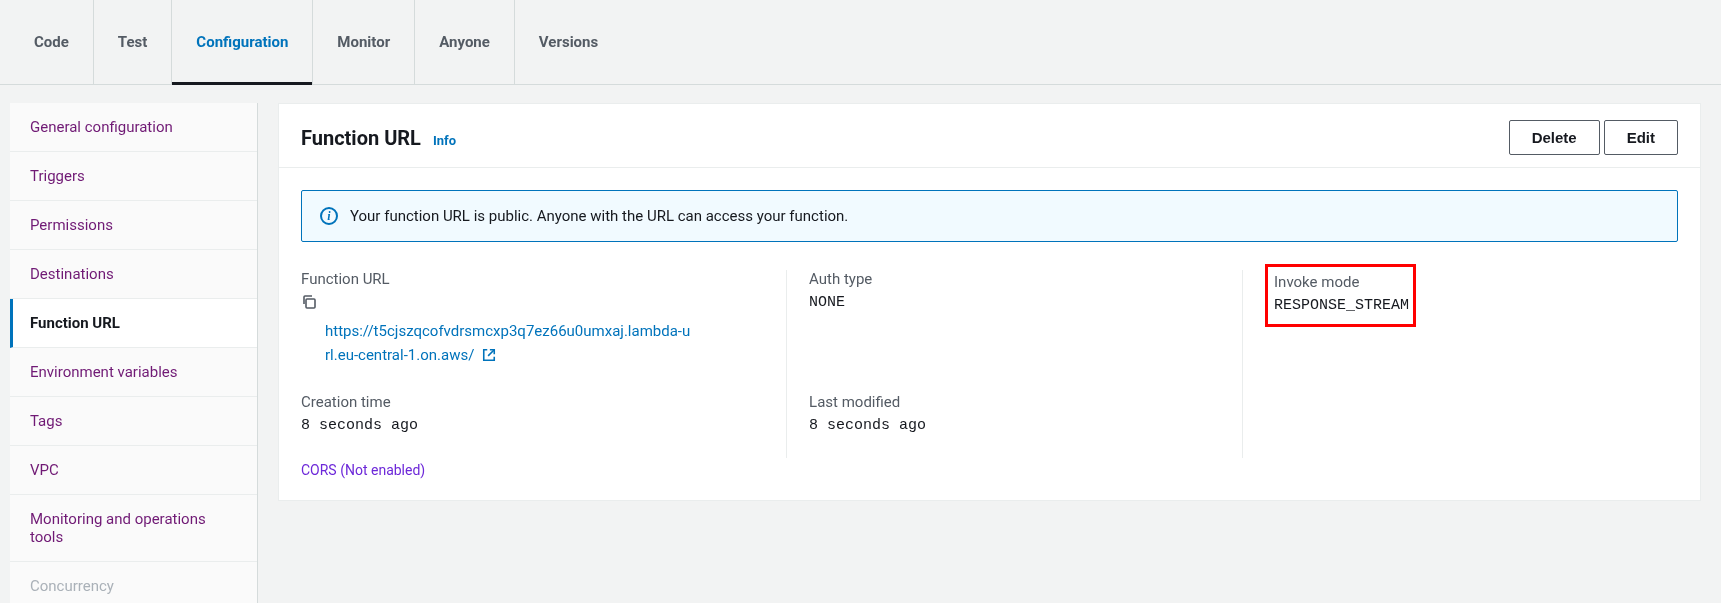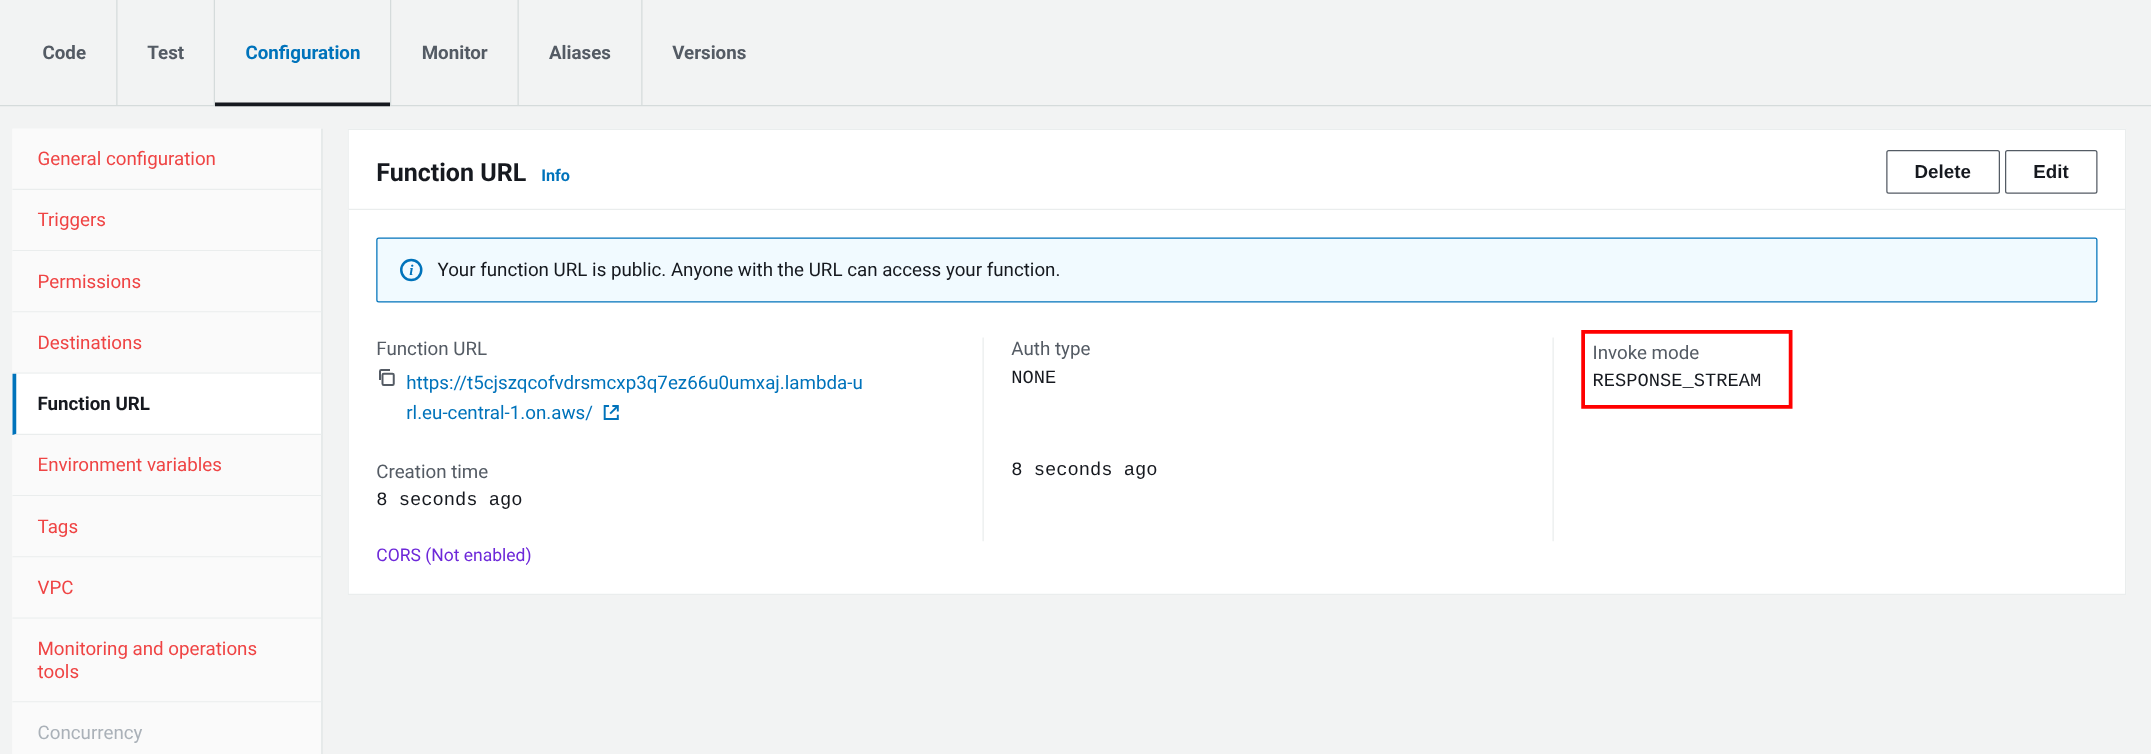--- a/index.html
+++ b/index.html
@@ -45,21 +45,21 @@
       width: 248px;
       background: #fff;
       margin-left: 10px;
       margin-right: 20px;
       border-right: 1px solid #d5dbdb;
       flex-shrink: 0;
     }
     .sidebar-item {
       padding: 15px 20px;
       font-size: 15px;
-      color: #ef4444;
+      color: #701a75;
       cursor: pointer;
       border-bottom: 1px solid #eaeded;
       background: #fafafa;
     }
     .sidebar-item.active {
       font-weight: 700;
       color: #16191f;
       background: #fff;
       border-left: 3px solid #0073bb;
       padding-left: 17px;
@@ -159,49 +159,50 @@
       align-items: flex-start;
       gap: 8px;
       font-size: 15px;
     }
     .url-link {
       color: #0073bb;
       cursor: pointer;
       word-break: break-all;
       max-width: 370px;
       line-height: 1.6;
+      margin-top: 25px;
     }
     .copy-icon, .ext-icon {
       color: #545b64;
       flex-shrink: 0;
       cursor: pointer;
     }
     .ext-icon { color: #0073bb; margin-left: 4px; display: inline-block; vertical-align: -2px;}
     .highlight-box {
       border: 3px solid #ff0000;
-      padding: 6px 22px 10px 6px;
+      padding: 6px 4px 10px 6px;
       margin-top: -6px;
       display: inline-block;
     }
     .cors-row {
       font-size: 14px;
       font-weight: 400;
       color: #6d28d9;
       padding-top: 4px;
     }
   </style>
 </head>
 <body>
 
 <div class="tabs-bar">
   <div class="tab">Code</div>
   <div class="tab">Test</div>
   <div class="tab active">Configuration</div>
   <div class="tab">Monitor</div>
-  <div class="tab">Aliases</div>
+  <div class="tab">Anyone</div>
   <div class="tab">Versions</div>
 </div>
 
 <div class="layout">
   <div class="sidebar">
     <div class="sidebar-item">General configuration</div>
     <div class="sidebar-item">Triggers</div>
     <div class="sidebar-item">Permissions</div>
     <div class="sidebar-item">Destinations</div>
     <div class="sidebar-item active">Function URL</div>
@@ -262,20 +263,21 @@
             <div class="field-label">Invoke mode</div>
             <div class="field-value">RESPONSE_STREAM</div>
           </div>
         </div>
 
         <div class="cell">
           <div class="field-label">Creation time</div>
           <div class="field-value">8 seconds ago</div>
         </div>
         <div class="cell col2">
+          <div class="field-label">Last modified</div>
           <div class="field-value">8 seconds ago</div>
         </div>
         <div class="cell col2"></div>
       </div>
 
       <div class="cors-row">CORS (Not enabled)</div>
     </div>
   </div>
 </div>
 

